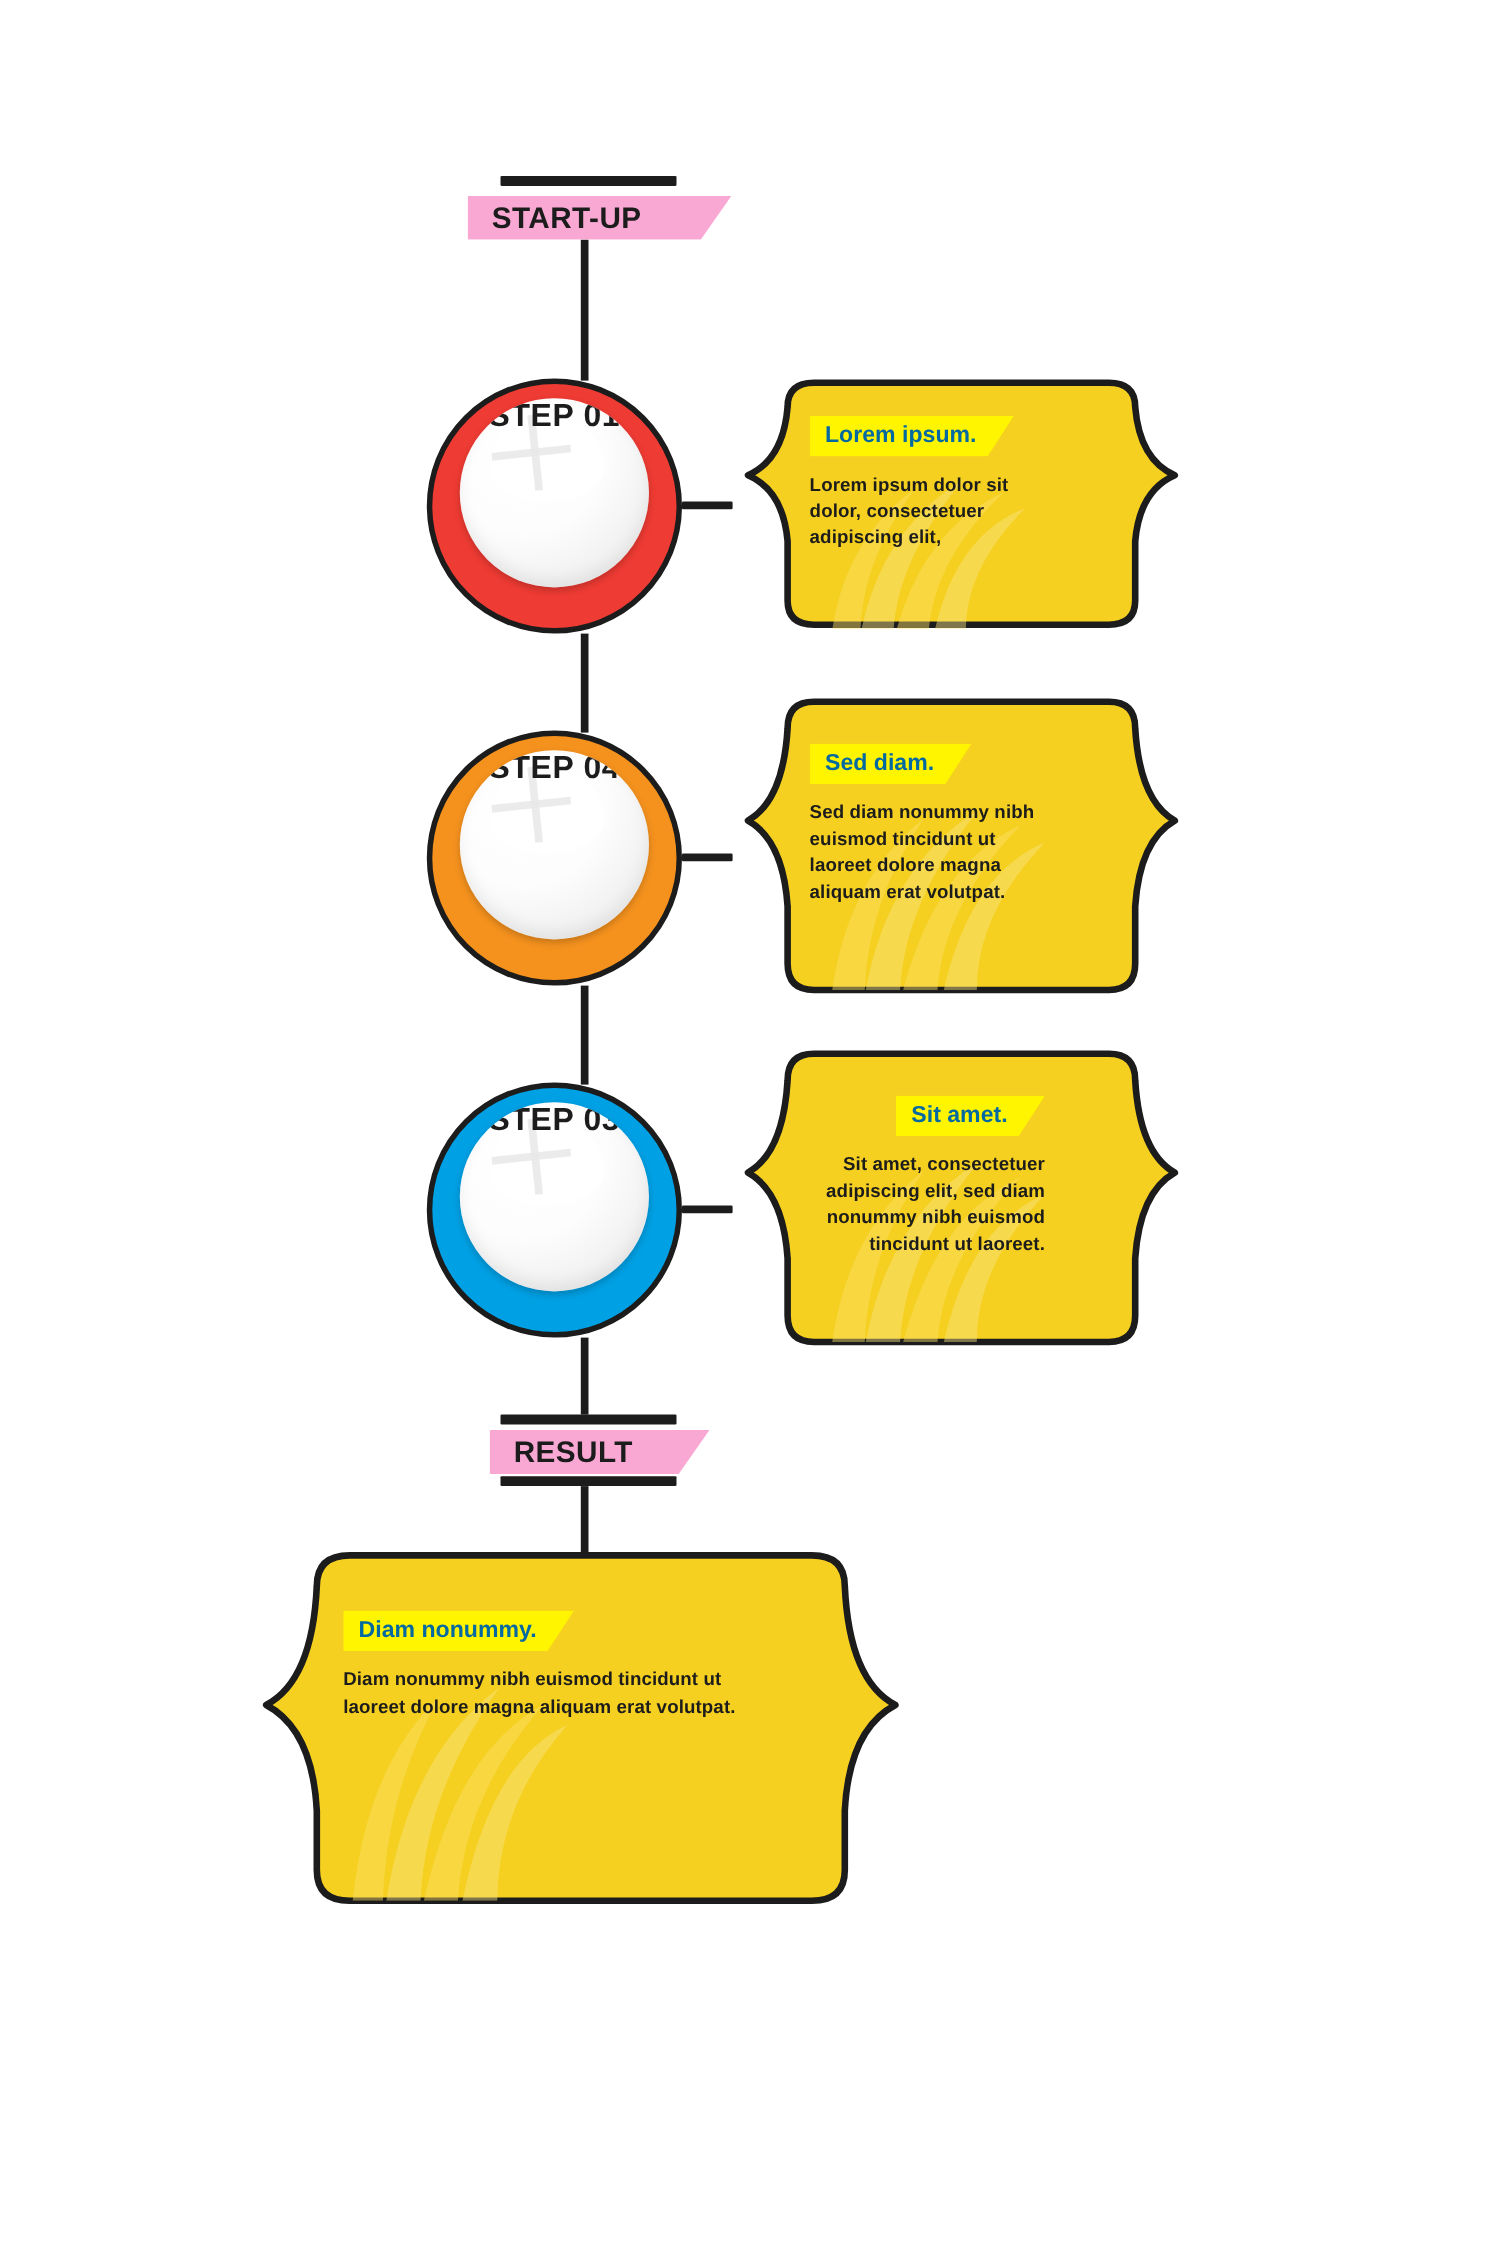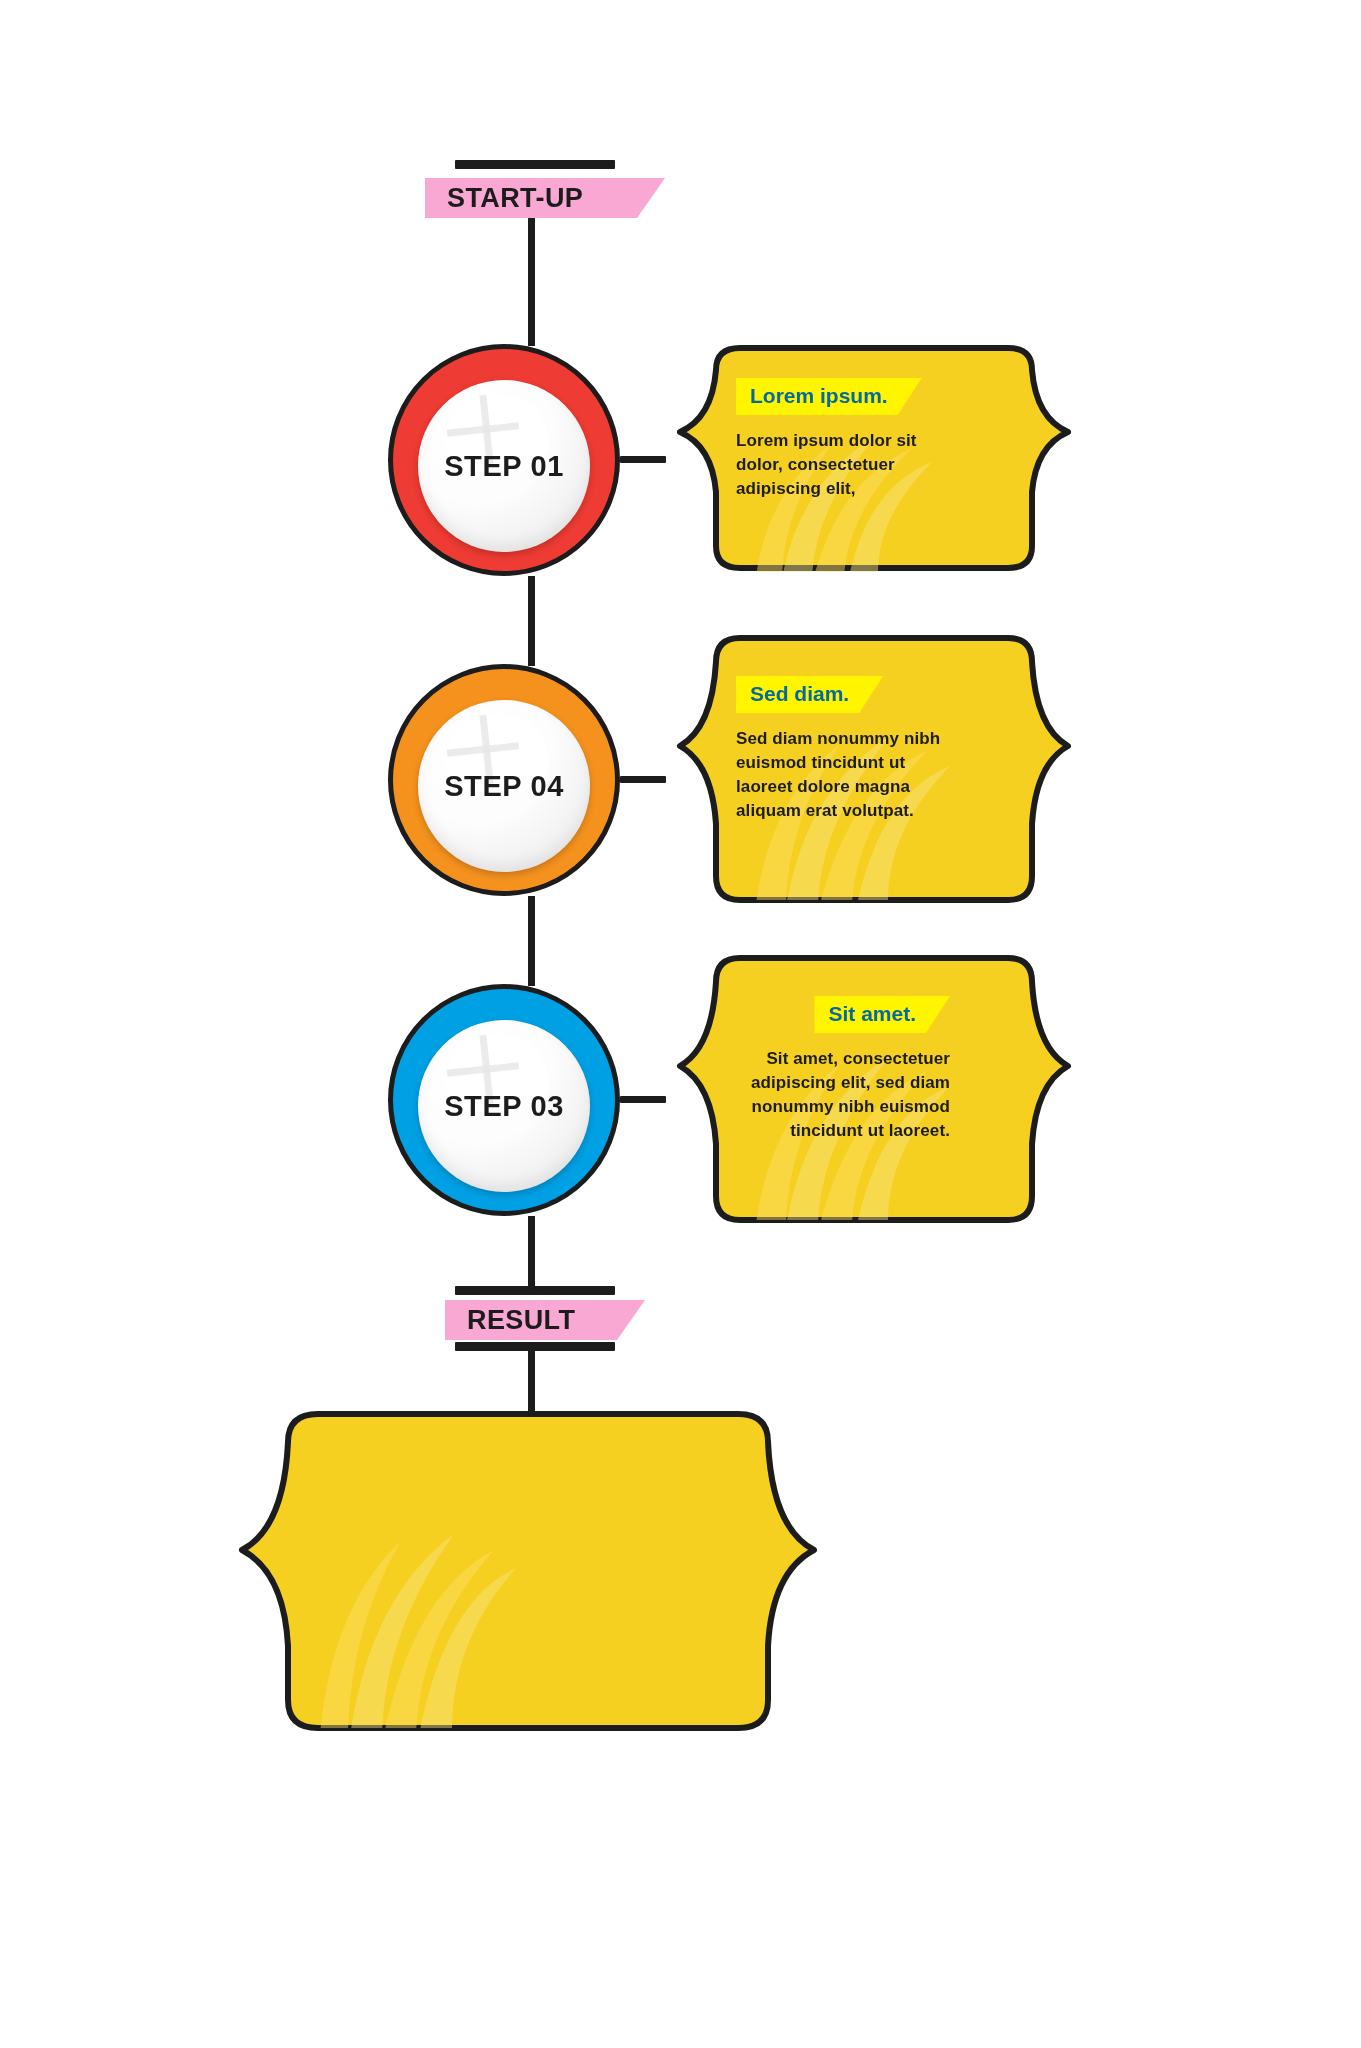--- a/index.html
+++ b/index.html
@@ -32,25 +32,25 @@
   
   .node { position: absolute; width: 232px; height: 232px; }
   .ring {
     position: absolute; inset: 0; border-radius: 50%;
     border: 5px solid #1c1c1c;
   }
   .ring.red    { background: #ee3b33; }
   .ring.orange { background: #f5921e; }
   .ring.blue   { background: #00a0e4; }
   .ball {
-    position: absolute; left: 30px; top: 36px;
+    position: absolute; left: 30px; top: 18px;
     width: 172px; height: 172px; border-radius: 50%;
     background: radial-gradient(circle at 34% 28%, #ffffff 0%, #fdfdfd 44%, #efefef 78%, #e2e2e2 100%);
     box-shadow: 0 3px 7px rgba(0,0,0,.2), inset 0 -7px 14px rgba(0,0,0,.06);
-    display: flex; align-items: center; justify-content: center;
+    display: flex; justify-content: center;
     overflow: hidden;
   }
   .ball .label {
     font-size: 29px; font-weight: bold; color: #1c1c1c;
     letter-spacing: .6px; position: relative; z-index: 3;
   }
   .gloss {
     position: absolute; left: 16%; top: 8%;
     width: 60%; height: 46%;
     background: rgba(255,255,255,.95);
@@ -234,15 +234,21 @@
       <path d="M 80,42 Q 76,128 34,150 Q 76,172 80,246 L 80,300 Q 80,328 110,328
                L 530,328 Q 560,328 560,300 L 560,246 Q 564,172 606,150
                Q 564,128 560,42 Q 560,14 530,14 L 110,14 Q 80,14 80,42 Z" fill="#f5d020" stroke="#1c1c1c" stroke-width="6" stroke-linejoin="round"></path>
       <g clip-path="url(#clipR)" opacity="0.45">
         <path d="M 112,334 Q 124,206 192,142 Q 142,230 140,334 Z" fill="#fde06a"></path>
         <path d="M 142,336 Q 162,196 246,134 Q 176,232 174,336 Z" fill="#fbe486"></path>
         <path d="M 176,334 Q 206,192 286,150 Q 212,234 208,334 Z" fill="#fde06a"></path>
         <path d="M 212,330 Q 238,200 308,168 Q 244,240 244,330 Z" fill="#fbe486"></path>
       </g>
     </svg>
+    <div class="content" style="left:104px; top:64px; width:400px;">
+      <div class="bub-head">
+        <span>Diam nonummy.</span>
+      </div>
+      <div class="bub-body wide">Diam nonummy nibh euismod tincidunt ut laoreet dolore magna aliquam erat volutpat.</div>
+    </div>
   </div>
 
 </div>
 
 </body></html>

